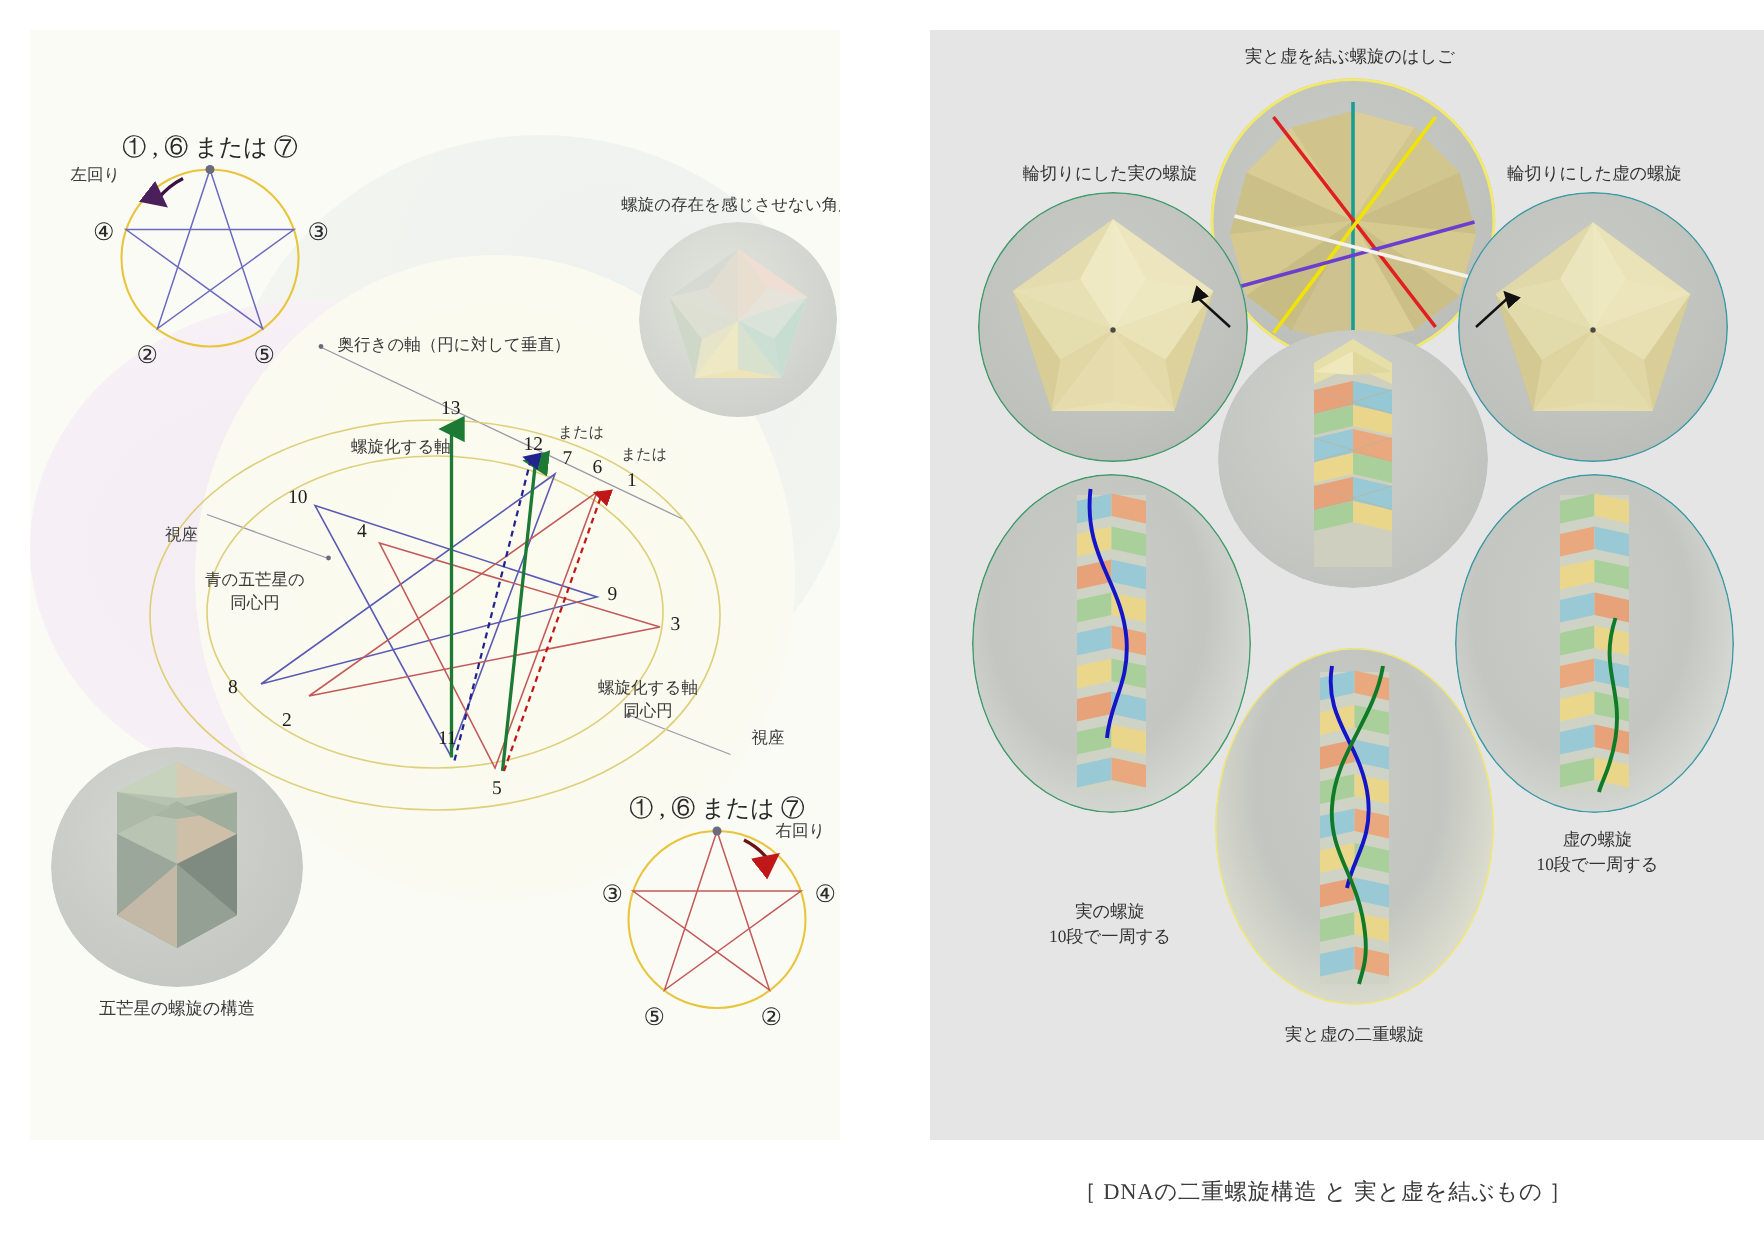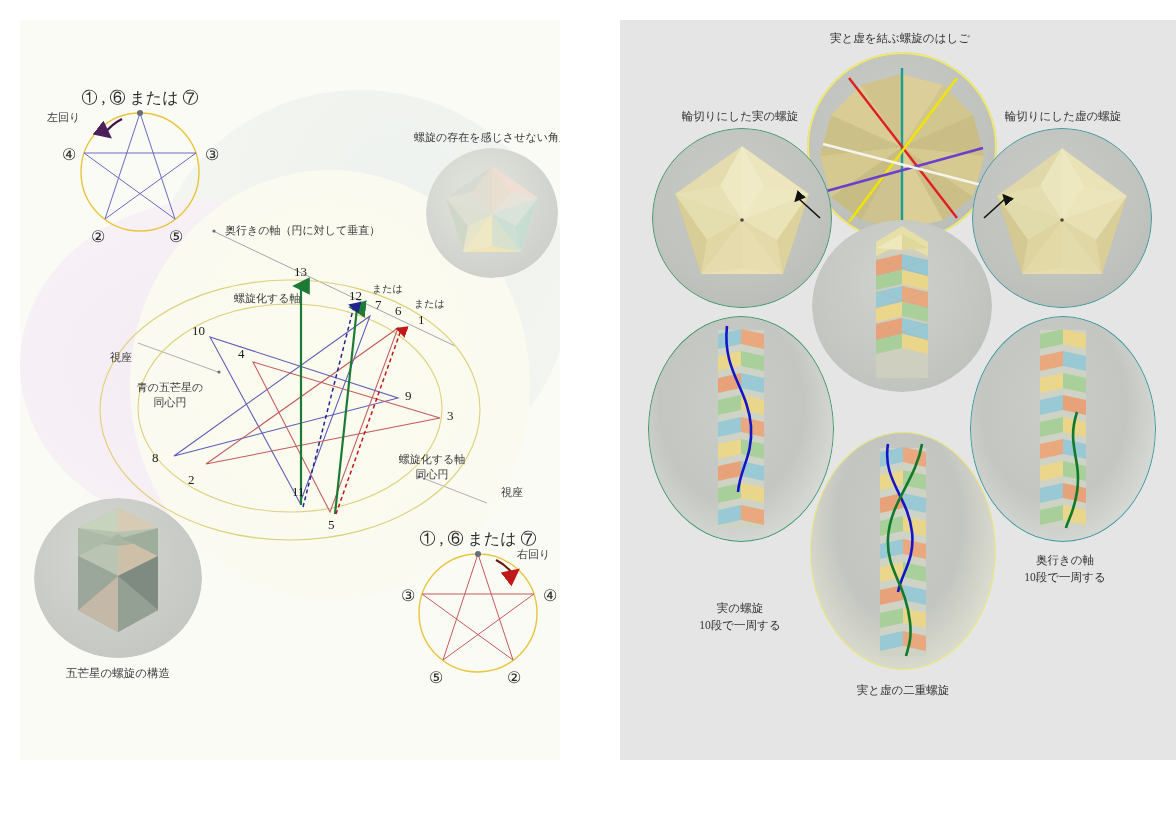--- a/index.html
+++ b/index.html
@@ -413,21 +413,21 @@
           <g transform="translate(0,176)">
               <polygon points="70,18 93,13 93,28 70,33" fill="#a8cf9a"></polygon>
               <polygon points="93,13 116,18 116,33 93,28" fill="#e9d68a"></polygon>
             </g>
         </g>
         <path d="M107,96 C96,130 112,142 107,176 C104,196 98,204 96,212" fill="none" stroke="#0f7a28" stroke-width="2.6"></path>
       </svg>
       <div class="circ-ring" style="left:0;top:0;width:186px;height:226px;border:1.5px solid #3a9aa6;"></div>
     </div>
     <div class="rlbl jp" style="left:445px;top:532px;">
-      <div>奥行きの軸</div>
+      <div>虚の螺旋</div>
       <div>10段で一周する</div>
     </div>
 
     <div class="circ-photo" style="left:190px;top:412px;width:186px;height:238px;">
         <div style="position:absolute;left:0;top:0;width:100%;height:100%;border-radius:50%;
              background:radial-gradient(ellipse at 48% 38%, #c7cac5 0%, #c2c5c0 45%, #f3f2dc 100%);"></div>
       <svg viewBox="0 0 186 238" style="position:absolute;left:0;top:0;width:186px;height:238px;">
         <rect x="70" y="16" width="46" height="208" fill="#cfd3c6"></rect>
         <g>
           <g>
@@ -468,14 +468,15 @@
             </g>
         </g>
         <path d="M78,12 C72,48 98,64 102,100 C105,128 92,140 88,160" fill="none" stroke="#1414c8" stroke-width="2.6"></path>
         <path d="M112,12 C106,48 80,70 78,106 C76,138 96,152 100,190 C102,208 98,216 96,224" fill="none" stroke="#0f7a28" stroke-width="2.6"></path>
       </svg>
       <div class="circ-ring" style="left:0;top:0;width:186px;height:238px;border:1.7px solid #f2e96a;"></div>
     </div>
     <div class="rlbl jp" style="left:283px;top:662px;">実と虚の二重螺旋</div>
   </div>
 
+  <div class="caption jp" style="left:882px;top:785px;">［ DNAの二重螺旋構造 と 実と虚を結ぶもの ］</div>
 
 </div>
 
 </body></html>

